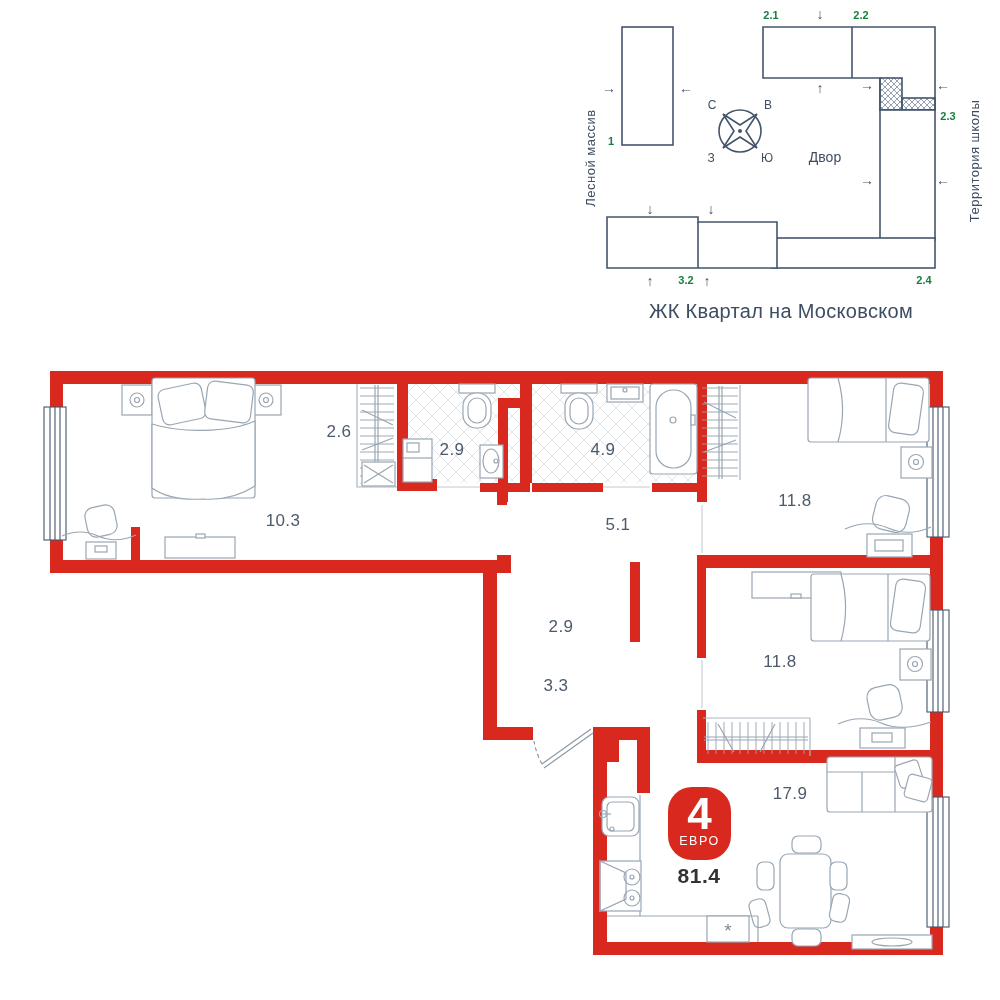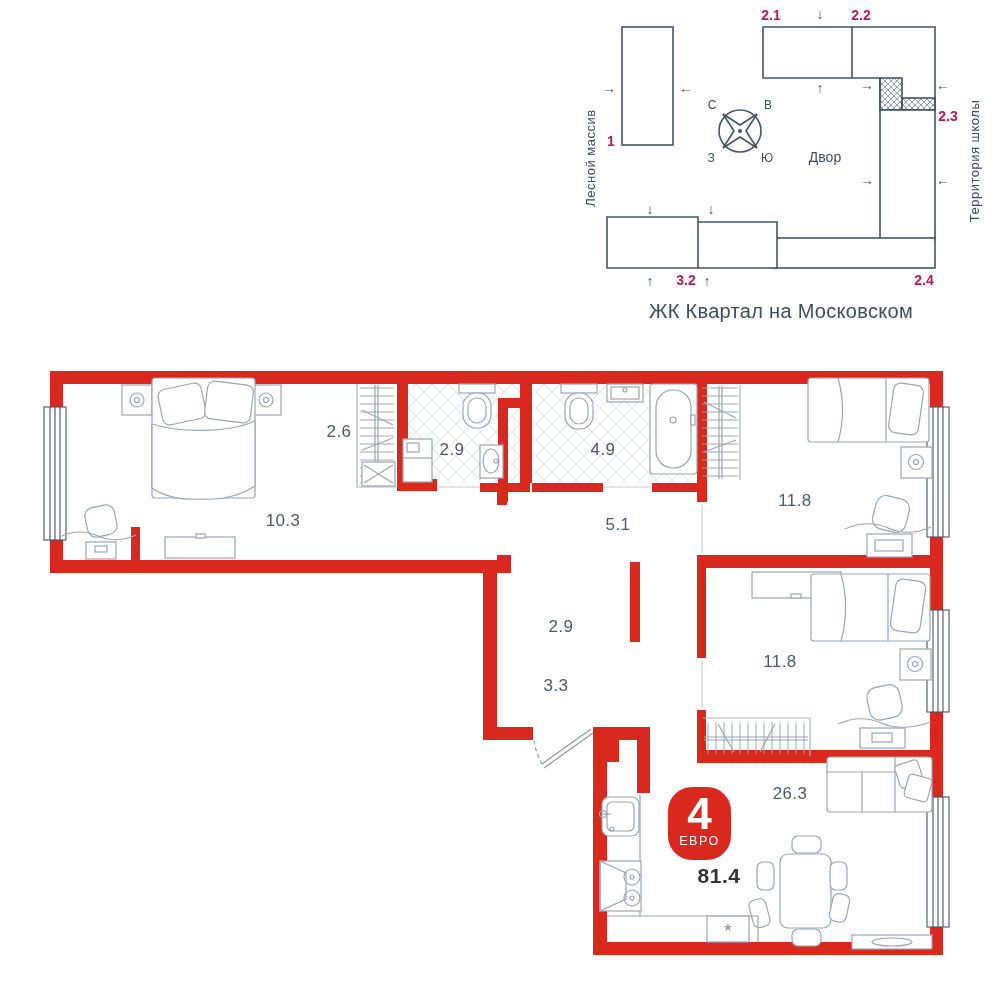--- a/index.html
+++ b/index.html
@@ -1,33 +1,33 @@
 <!DOCTYPE html>
 <html><head>
 <meta charset="utf-8">
 <style>
   html,body{margin:0;padding:0;background:#fff;}
   .canvas{position:relative;width:1000px;height:1000px;background:#fff;
           font-family:"Liberation Sans",sans-serif;overflow:hidden;}
   svg{position:absolute;left:0;top:0;}
   .lbl{position:absolute;transform:translate(-50%,-50%);white-space:nowrap;}
-  .site-num{font-size:14px;font-weight:700;color:#be185d;}
+  .site-num{font-size:11px;font-weight:700;color:#15803d;}
   .site-word{font-size:14px;color:#3e4d62;}
   .compass-l{font-size:12px;color:#3e4d62;}
   .caption{font-size:20px;color:#3e4d62;letter-spacing:.3px;}
   .vtext{position:absolute;transform:translate(-50%,-50%) rotate(-90deg);
          font-size:13px;color:#3e4d62;letter-spacing:.5px;white-space:nowrap;}
   .arrow{position:absolute;transform:translate(-50%,-50%);font-size:14px;color:#44556b;}
   .area-num{font-size:17px;color:#4d5a6b;letter-spacing:.4px;}
   .badge{position:absolute;left:668px;top:787px;width:63px;height:73px;
          background:#d9291f;border-radius:24px;color:#fff;text-align:center;}
   .badge-num{font-size:44px;font-weight:700;line-height:42px;margin-top:6px;}
   .badge-type{font-size:12.5px;font-weight:400;letter-spacing:1.5px;line-height:13px;}
   .total{position:absolute;left:699px;top:876px;transform:translate(-50%,-50%);
-         font-size:21px;font-weight:700;color:#333;letter-spacing:.5px;margin-left:20px;}
+         font-size:21px;font-weight:700;color:#333;letter-spacing:.5px;}
   .appl{font-size:19px;color:#7c8896;}
 </style>
 </head>
 <body>
 
 <div class="canvas">
 
 <svg width="1000" height="1000" viewBox="0 0 1000 1000">
   <defs>
     <pattern id="hatch" patternUnits="userSpaceOnUse" width="6" height="6">
@@ -350,21 +350,21 @@
 
 <span class="lbl area-num" style="left:283px;top:521px">10.3</span>
 <span class="lbl area-num" style="left:339px;top:432px">2.6</span>
 <span class="lbl area-num" style="left:452px;top:450px">2.9</span>
 <span class="lbl area-num" style="left:603px;top:450px">4.9</span>
 <span class="lbl area-num" style="left:618px;top:525px">5.1</span>
 <span class="lbl area-num" style="left:795px;top:501px">11.8</span>
 <span class="lbl area-num" style="left:780px;top:662px">11.8</span>
 <span class="lbl area-num" style="left:561px;top:627px">2.9</span>
 <span class="lbl area-num" style="left:556px;top:686px">3.3</span>
-<span class="lbl area-num" style="left:790px;top:794px">26.3</span>
+<span class="lbl area-num" style="left:790px;top:794px">17.9</span>
 
 <span class="lbl appl" style="left:728px;top:931px">*</span>
 
 <div class="badge">
   <div class="badge-num">4</div>
   <div class="badge-type">ЕВРО</div>
 </div>
 <div class="total">81.4</div>
 
 </div>

